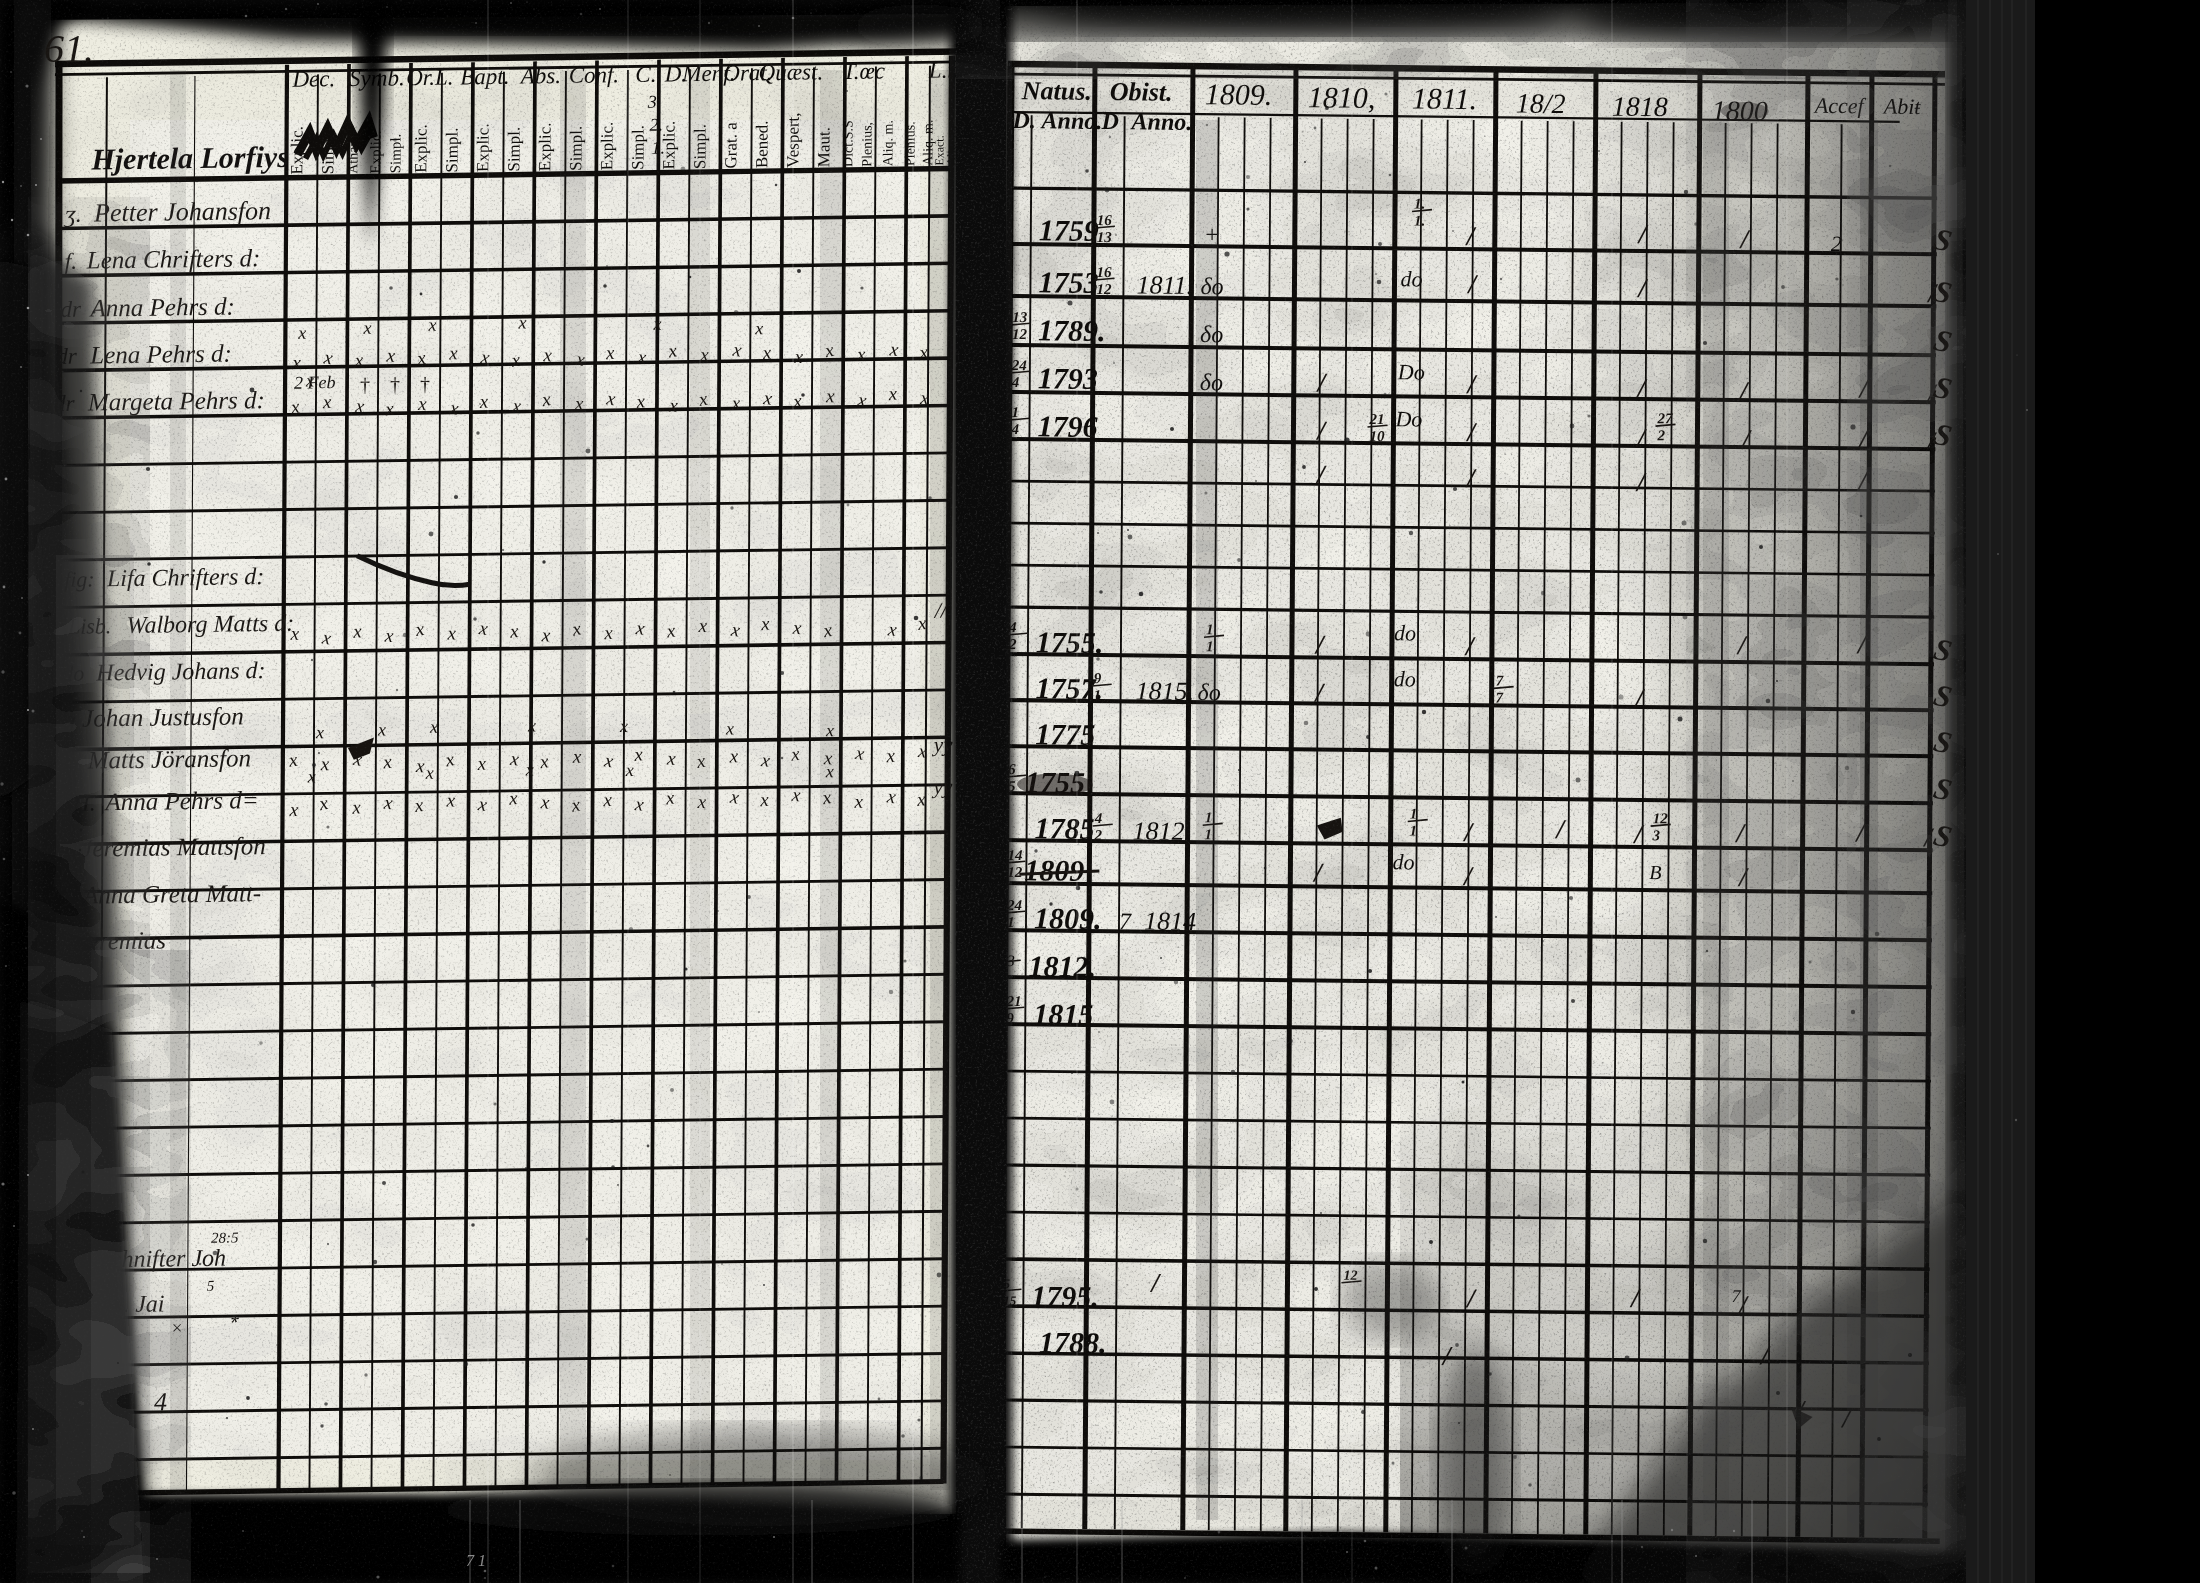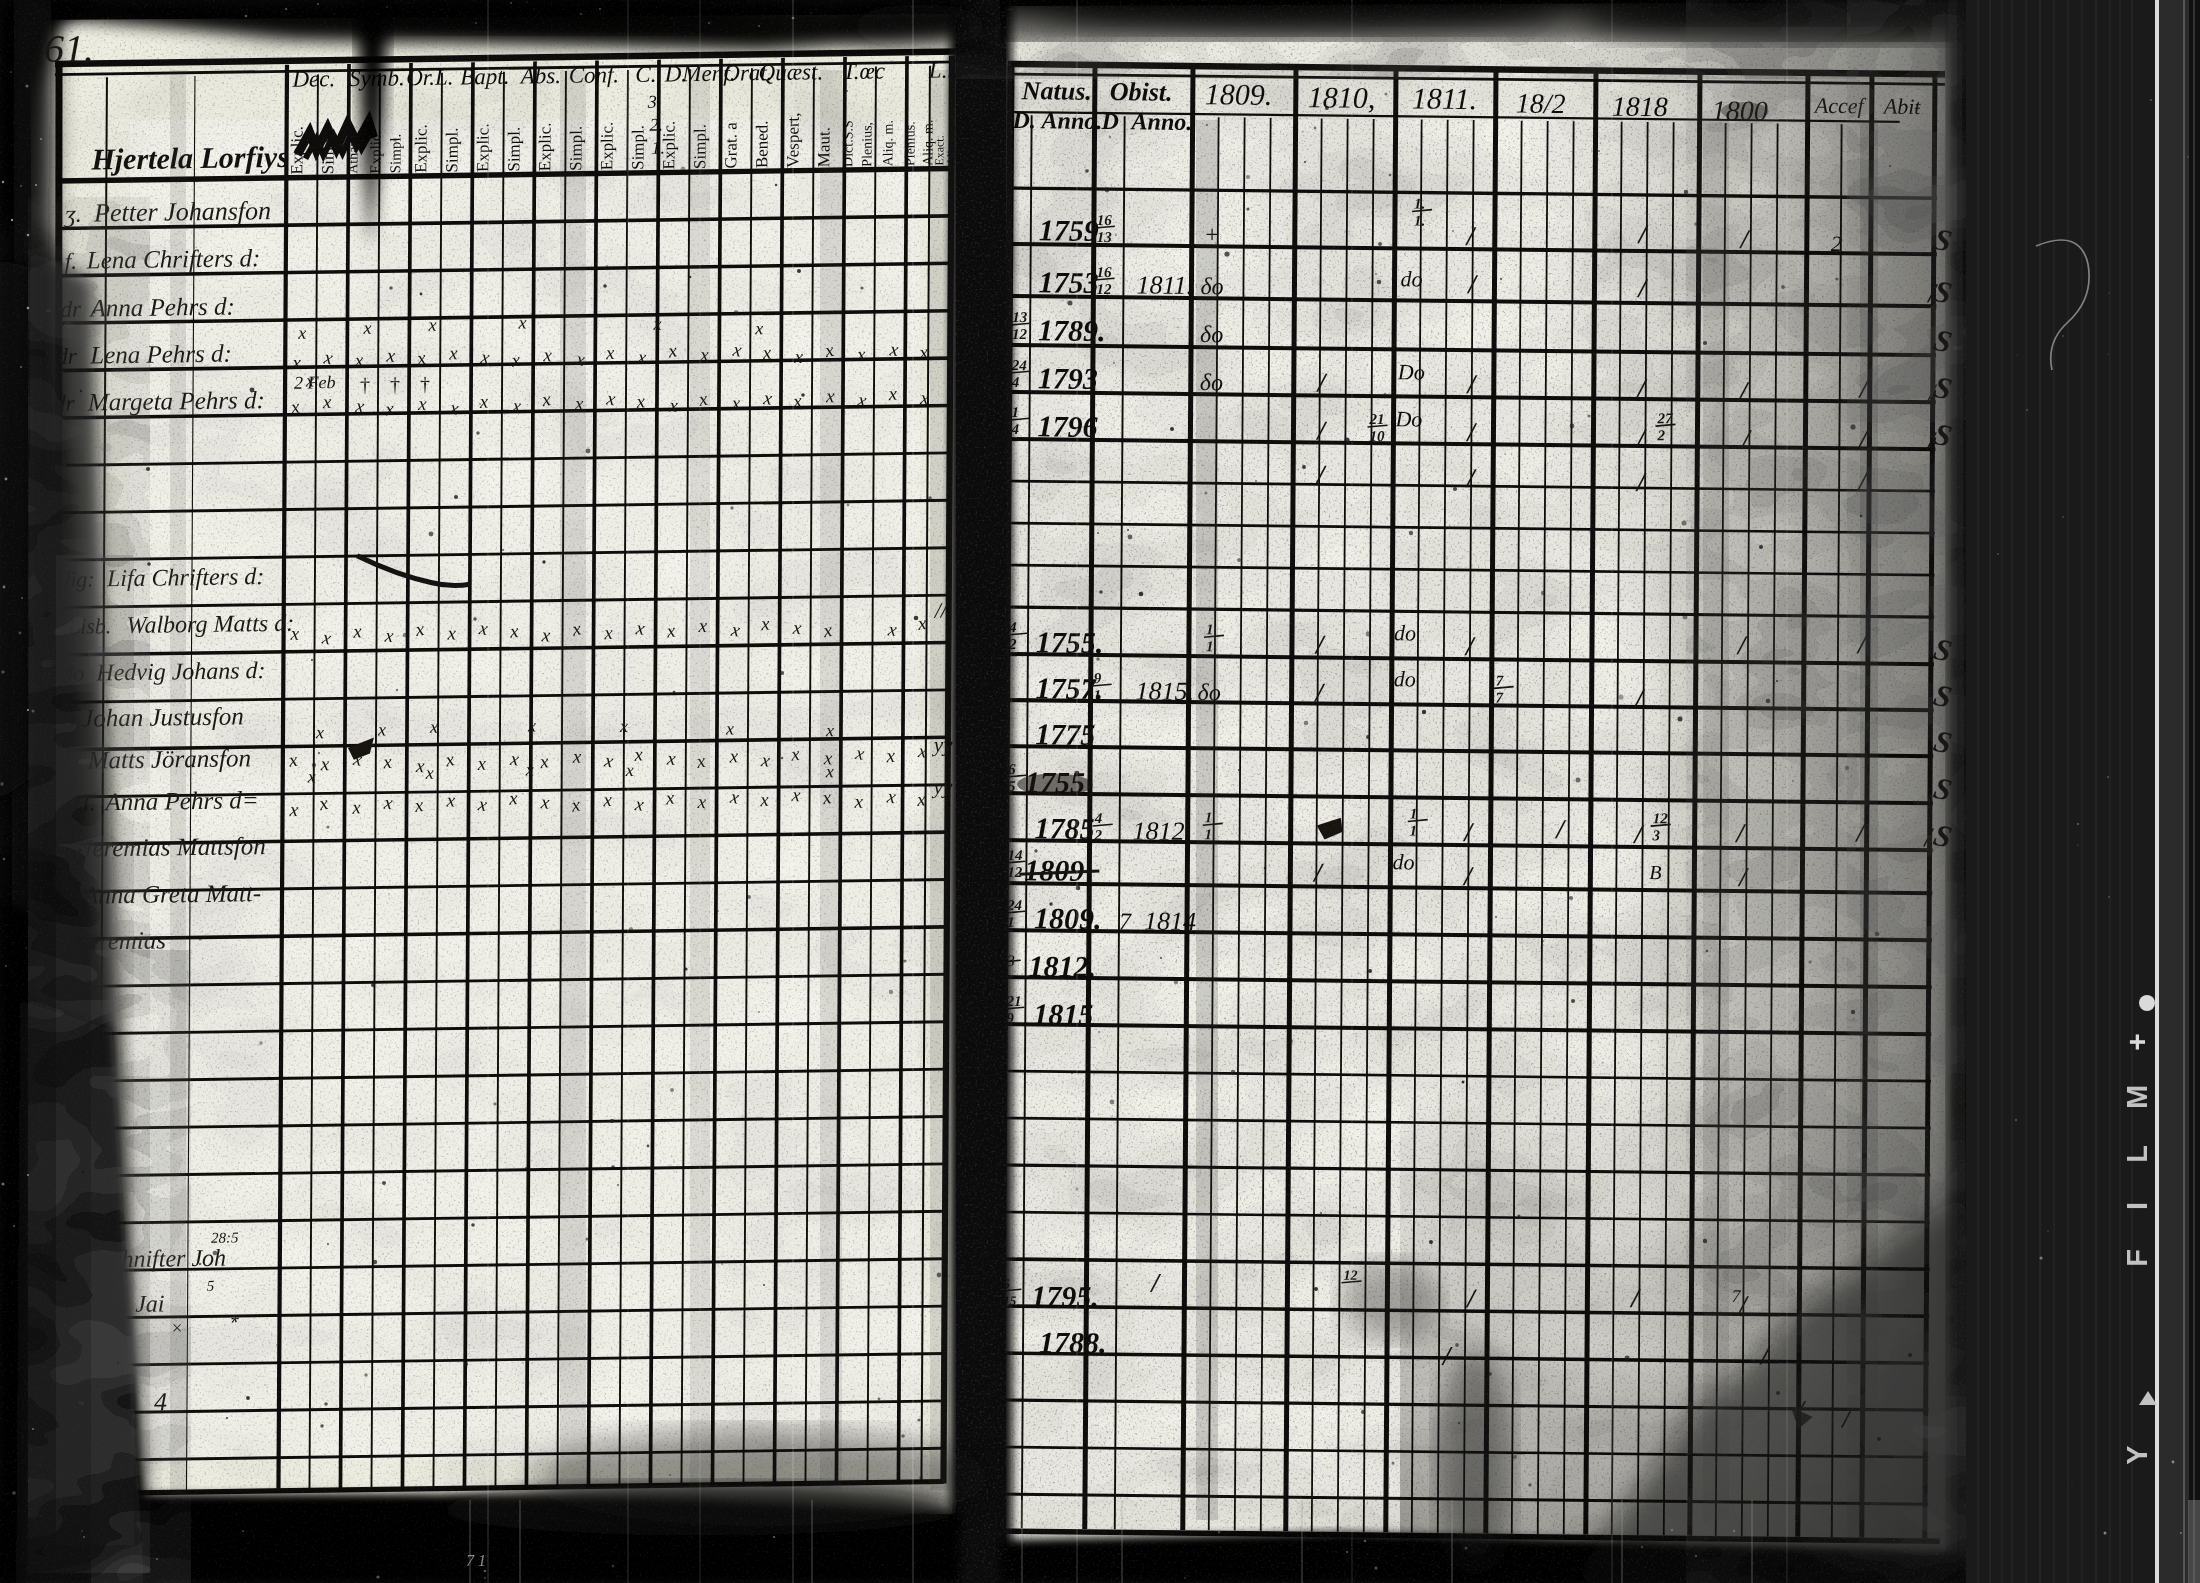--- a/index.html
+++ b/index.html
@@ -1,14 +1,14 @@
 <!DOCTYPE html>
 <html><head><meta charset="utf-8"><style>
 html,body{margin:0;padding:0;background:#000;}
-.stage{position:relative;width:2200px;height:1583px;overflow:hidden;background:#0a0a0a;font-family:"Liberation Serif",serif;}
+.stage{position:relative;width:2035px;height:1583px;overflow:hidden;background:#0a0a0a;font-family:"Liberation Serif",serif;}
 </style></head><body>
 <div class="stage">
 <svg width="2200" height="1583" viewBox="0 0 2200 1583">
 <defs>
 <filter id="grain" x="-5%" y="-5%" width="110%" height="110%">
           <feTurbulence type="fractalNoise" baseFrequency="0.45" numOctaves="2" seed="11" result="t"></feTurbulence>
           <feComponentTransfer in="t" result="a">
             <feFuncA type="discrete" tableValues="0 0 0 0 0.18 0.5 0.85"></feFuncA>
           </feComponentTransfer>
           <feColorMatrix in="a" type="matrix" values="0 0 0 0 0.05  0 0 0 0 0.05  0 0 0 0 0.05  0 0 0 1 0"></feColorMatrix>

